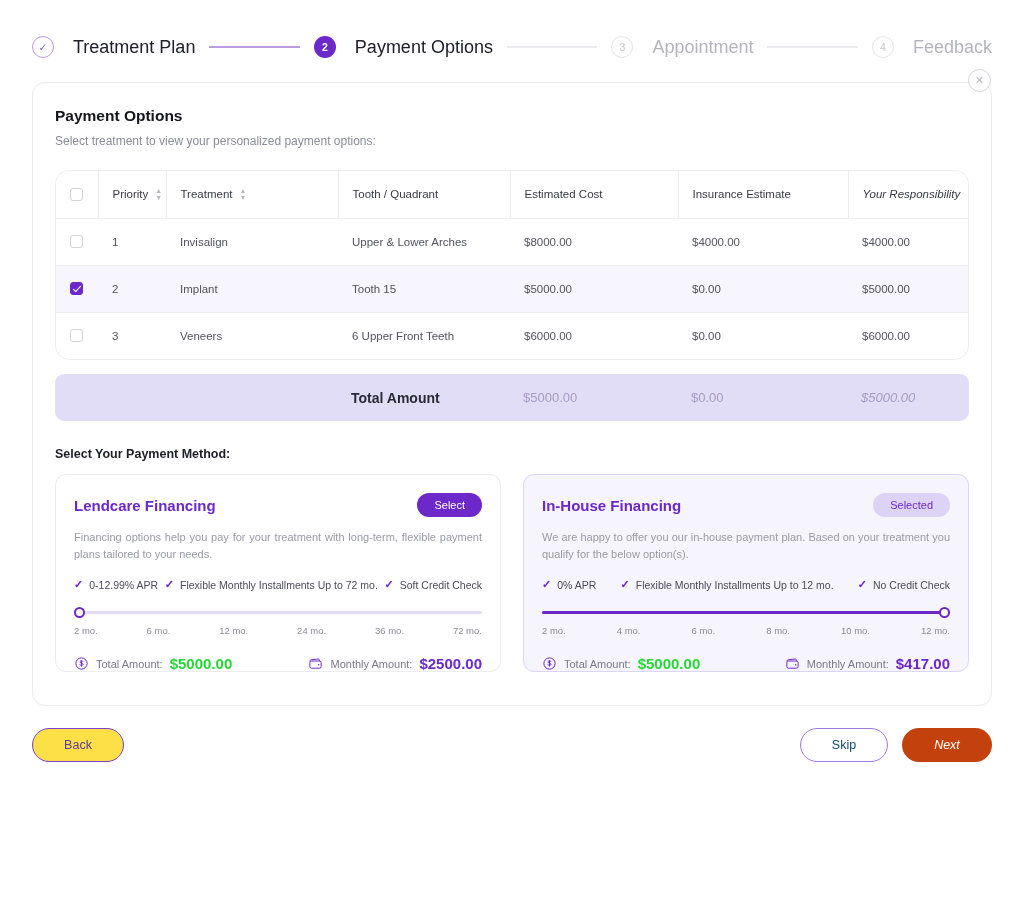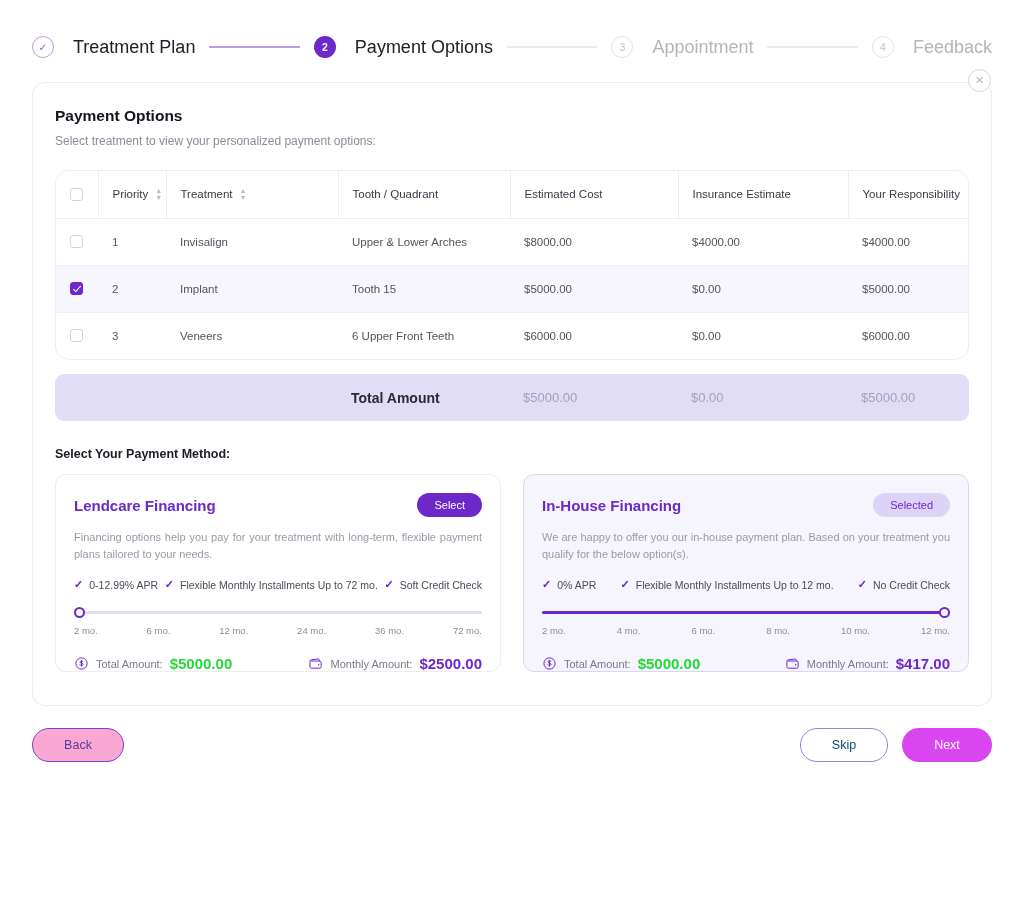--- a/index.html
+++ b/index.html
@@ -81,21 +81,21 @@
   }
   .sort-ico { display:inline-flex; flex-direction: column; gap:2px; line-height:0; }
   .sort-ico span { font-size: 7px; color:#b9b9c2; line-height:5px; }
   
   .c-cb   { width: 42px; }
   .c-pri  { width: 68px; }
   .c-tr   { width: 172px; }
   .c-tq   { width: 172px; }
   .c-ec   { width: 168px; }
   .c-ie   { width: 170px; }
-  .c-yr   { width: 120px; }
+  .c-yr   { width: 120px; font-style: italic; }
 
   .totals-row {
     margin-top: 14px; background: #e2ddf7; border-radius: 9px;
     display: flex; align-items: center; height: 47px;
   }
   .totals-row .tcell { font-size: 13px; color: #a59cc4; padding-left: 14px; }
   .totals-row .tlabel { font-weight: bold; color: #2a2a36; font-size: 14px; text-align: left; }
 
   
   .pm-label { font-size: 12.5px; font-weight: bold; color: #1d1d27; margin-top: 26px; }
@@ -132,23 +132,23 @@
   .val.green { color: #25d935; }
   .val.purple { color: #6d28c9; }
   .ico { width: 15px; height: 15px; color: #6d28c9; flex: none; }
 
   
   .footer { display: flex; align-items: center; justify-content: space-between; margin-top: 22px; }
   .btn {
     border-radius: 999px; font-size: 12.5px; cursor: pointer;
     font-family: "Liberation Sans", sans-serif; height: 34px;
   }
-  .btn.ghost { background: #f9a8d4; border: 1.3px solid #7c3fd4; color: #5b3a9c; width: 92px; text-align: center; }
+  .btn.ghost { background: #fde047; border: 1.3px solid #7c3fd4; color: #5b3a9c; width: 92px; text-align: center; }
   .btn.ghost2 { background: #fff; border: 1.3px solid #a07ae0; color: #0c4a6e; width: 88px; }
-  .btn.primary { background: #d946ef; border: none; color: #fff; width: 90px; }
+  .btn.primary { background: #c2410c; border: none; color: #fff; width: 90px; font-style: italic; }
   .footer-right { display: flex; gap: 14px; align-items: center; }
 </style>
 </head>
 <body>
 
 <div class="page">
 
   <div class="close-btn">✕</div>
 
   <div class="stepper">

